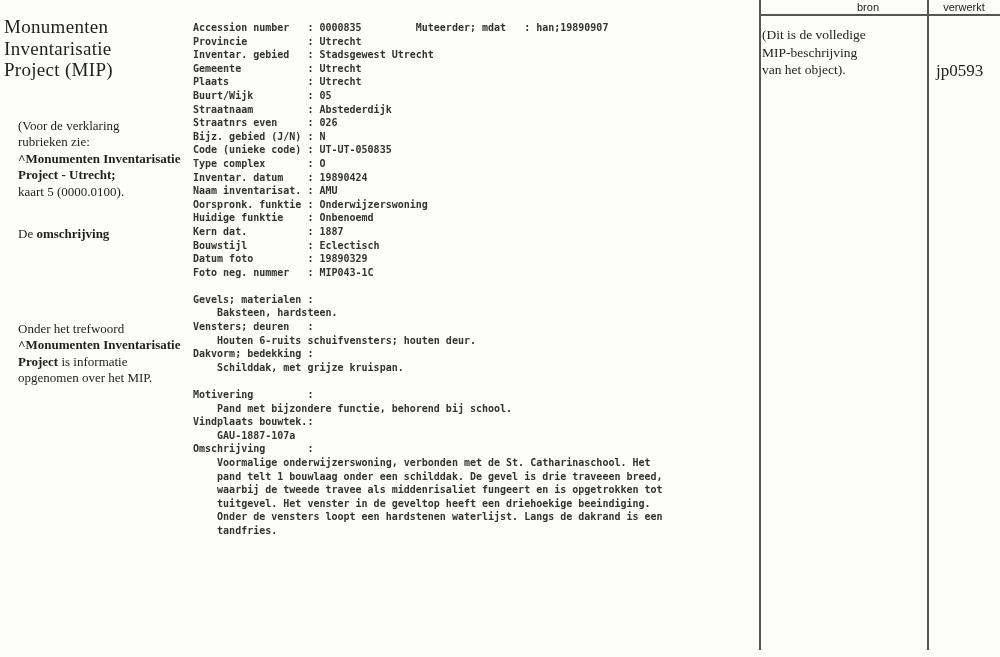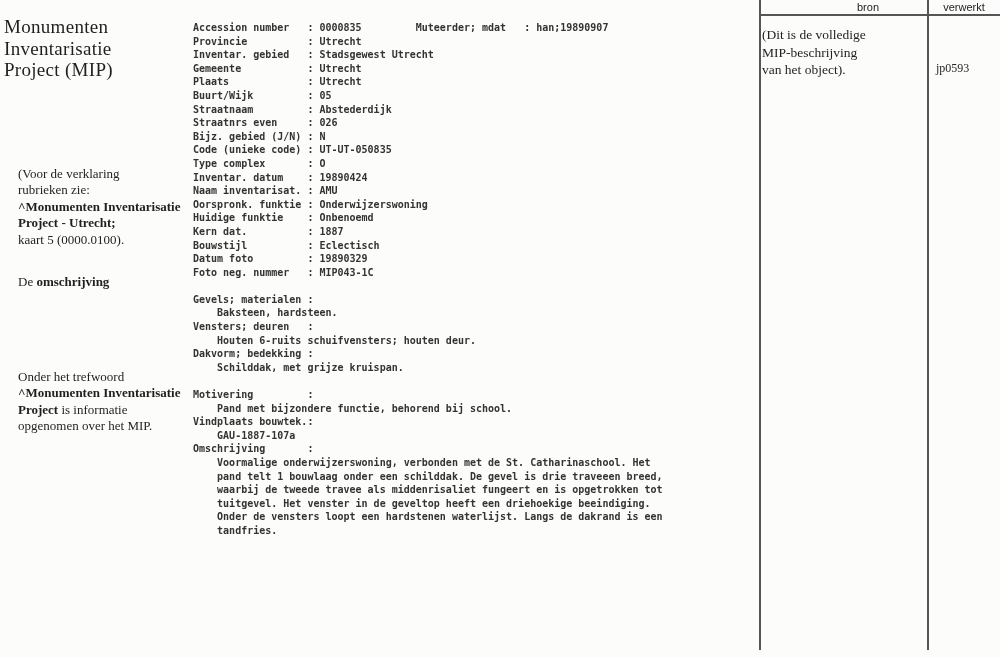--- a/index.html
+++ b/index.html
@@ -8,21 +8,21 @@
     font-family:"Liberation Serif",serif;color:#1f1f1f;overflow:hidden;
   }
   
   .title{
     position:absolute;left:4px;top:16px;
     font-size:19px;line-height:21.5px;letter-spacing:.3px;
     white-space:pre-line;
   }
   .note{
     position:absolute;left:18px;width:178px;
-    font-size:13px;line-height:16.4px;margin-top:48px;
+    font-size:13px;line-height:16.4px;
   }
   .note .b{font-weight:bold;}
   #note1{top:118px}
   #note2{top:226px}
   #note3{top:321px}
   
   .record{
     position:absolute;left:193px;top:21px;margin:0;
     font-family:"DejaVu Sans Mono",monospace;
     font-size:10px;line-height:13.6px;font-weight:700;color:#333;
@@ -37,21 +37,21 @@
     position:absolute;top:1px;
     font-family:"Liberation Sans",sans-serif;font-size:11px;color:#222;
     text-align:center;
   }
   #bron-header{left:761px;width:166px;margin-left:24px;}
   #verwerkt-header{left:929px;width:70px;}
   .bron-note{
     position:absolute;left:762px;top:26px;width:152px;
     font-size:13.5px;line-height:17.6px;white-space:pre-line;
   }
-  .verwerkt-value{position:absolute;left:936px;top:61px;font-size:12px;}
+  .verwerkt-value{position:absolute;left:936px;top:61px;font-size:17px;}
 </style>
 </head>
 <body>
 
 <div class="page">
 
   <div class="title">Monumenten
 Inventarisatie
 Project (MIP)</div>
 

